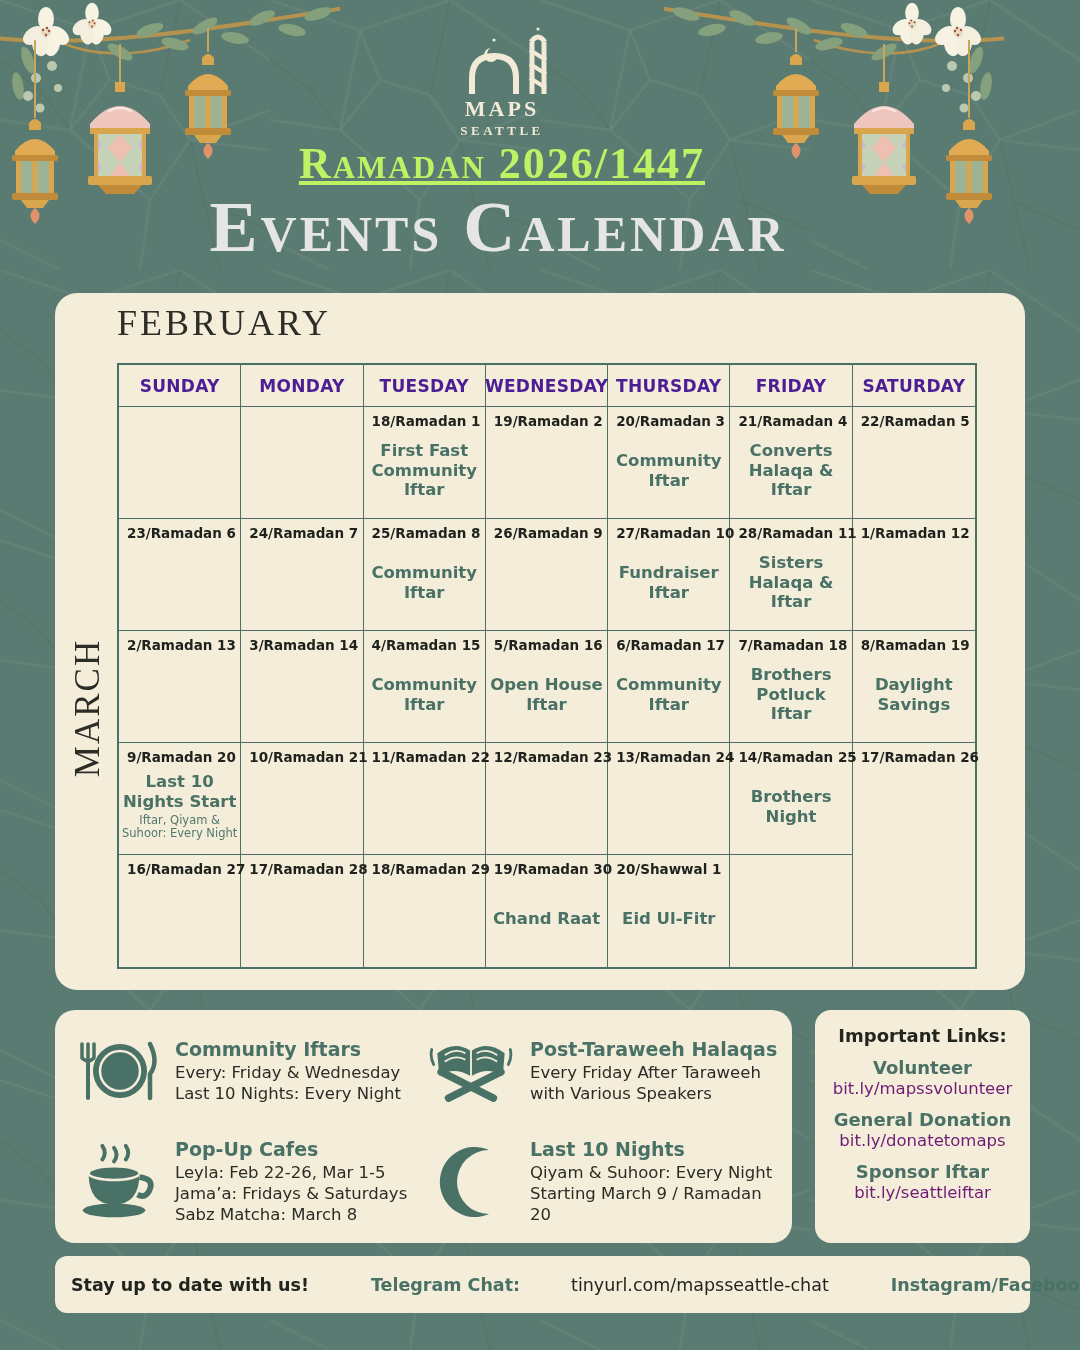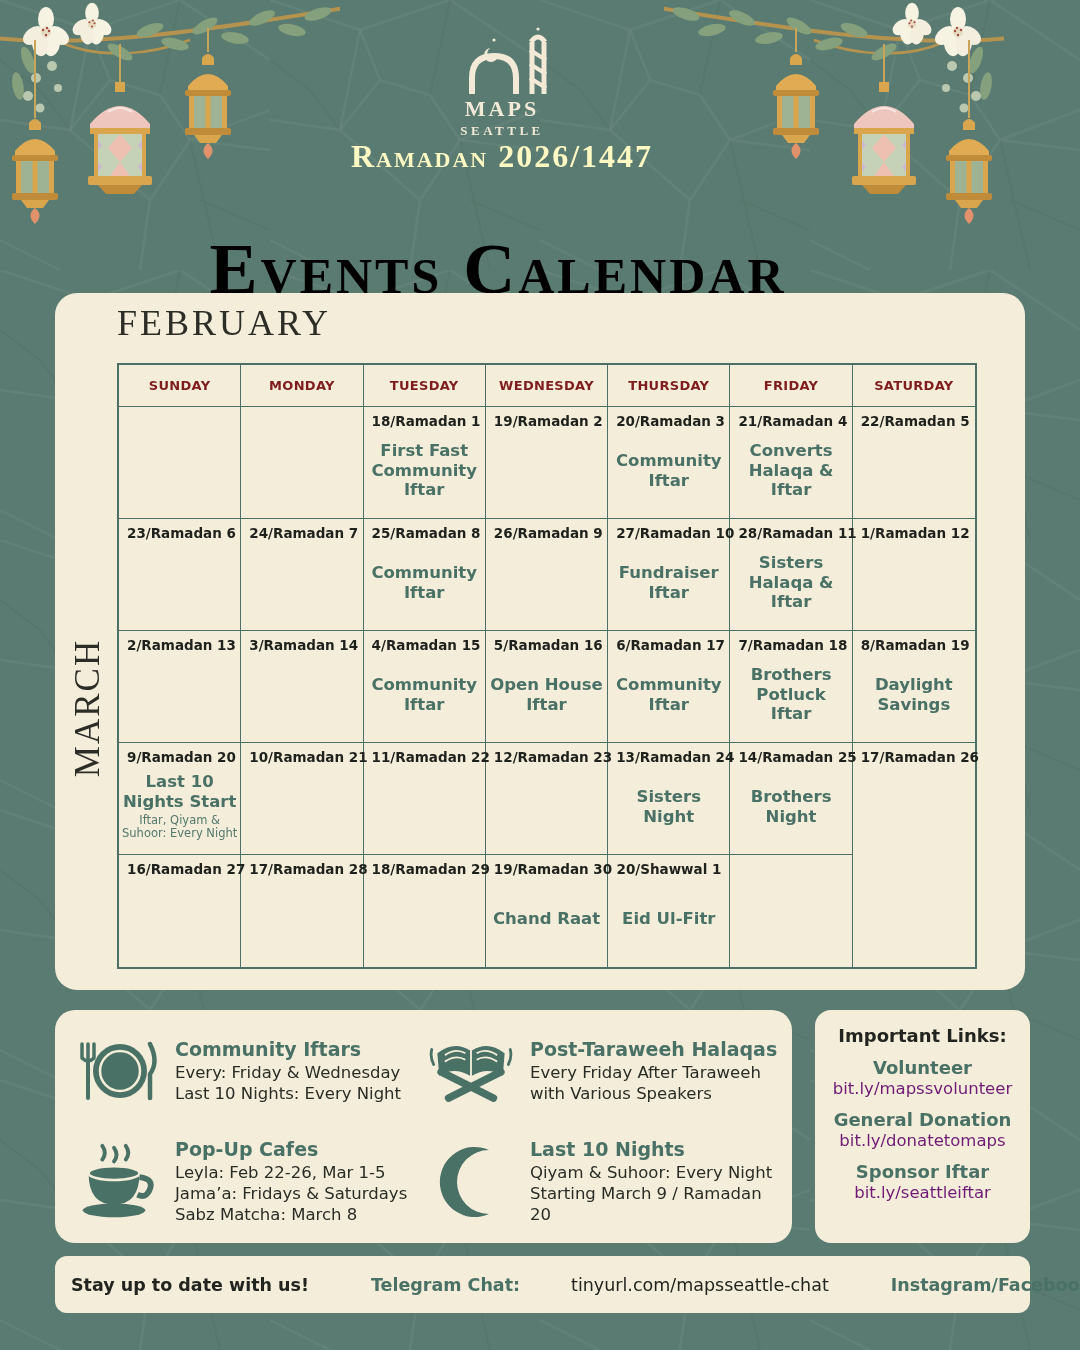--- a/index.html
+++ b/index.html
@@ -13,40 +13,40 @@
   .deco.right{right:0;transform:scaleX(-1);}
 
   
   .logo{position:absolute;left:0;right:0;top:26px;text-align:center;color:#f2ead6;}
   .logo svg{display:block;margin:0 auto;}
   .logo .l1{font-family:"Liberation Serif",serif;font-weight:700;font-size:22px;letter-spacing:3px;margin-top:-2px;}
   .logo .l2{font-family:"Liberation Serif",serif;font-weight:700;font-size:13px;letter-spacing:3.5px;margin-top:1px;}
 
   .title-small{position:absolute;left:0;right:0;top:138px;text-align:center;
     font-family:"Liberation Serif",serif;font-variant:small-caps;font-weight:700;
-    font-size:32px;letter-spacing:2px;color:#fef9c3;}
+    font-size:44px;letter-spacing:2px;color:#bef264;text-decoration:underline;}
   .title-large{position:absolute;left:0;right:8px;top:186px;text-align:center;
     font-family:"Liberation Serif",serif;font-variant:small-caps;font-weight:700;
-    font-size:72px;letter-spacing:3px;color:#000000;margin-top:42px;}
+    font-size:72px;letter-spacing:3px;color:#e5e5e5;}
 
   
   .panel{position:absolute;left:55px;top:293px;width:970px;height:697px;background:#f4edda;border-radius:22px;}
   .month-top{position:absolute;left:117px;top:302px;font-family:"Liberation Serif",serif;
     font-size:36px;letter-spacing:3px;color:#2c2d27;}
   .month-side{position:absolute;left:13px;top:688px;width:150px;height:40px;text-align:center;
     transform:rotate(-90deg);font-family:"Liberation Serif",serif;font-size:35px;letter-spacing:2px;color:#2c2d27;}
 
   .cal{position:absolute;left:117px;top:363px;width:856px;display:grid;
     grid-template-columns:repeat(7,1fr);grid-template-rows:42px repeat(5,112px);
     border:2px solid #4c7065;background:#f4edda;}
   .cal>div{border-right:1.5px solid #4c7065;border-bottom:1.5px solid #4c7065;min-width:0;}
   .cal>div:nth-child(7n){border-right:none;}
   .cal>div:nth-last-child(-n+7){border-bottom:none;}
   .day-header{display:flex;align-items:center;justify-content:center;
-    font-weight:700;font-size:13px;letter-spacing:.3px;color:#7f1d1d;}
+    font-weight:700;font-size:17px;letter-spacing:.3px;color:#4c1d95;}
   .cell{display:flex;flex-direction:column;}
   .cell .date{text-align:right;padding:6px 8px 0;font-weight:700;font-size:13.5px;color:#1e211c;white-space:nowrap;}
   .cell .eventwrap{flex:1;display:flex;flex-direction:column;justify-content:center;align-items:center;padding:2px 3px 8px;}
   .cell .event{font-weight:700;font-size:16.5px;line-height:1.2;color:#4a7166;text-align:center;max-width:114px;}
   .cell .note{font-weight:400;font-size:11.5px;line-height:1.18;color:#53796d;text-align:center;margin-top:2px;max-width:118px;}
 
   
   .infopanel{position:absolute;left:55px;top:1010px;width:737px;height:233px;background:#f4edda;border-radius:20px;
     display:grid;grid-template-columns:355px 1fr;grid-template-rows:1fr 1fr;padding:6px 6px 6px 12px;box-sizing:border-box;}
   .infoitem{display:flex;align-items:center;gap:16px;padding:4px 6px;}
@@ -349,23 +349,20 @@
       <div class="cell">
         <div class="date">11/Ramadan 22</div>
         <div class="eventwrap"></div>
       </div>
       <div class="cell">
         <div class="date">12/Ramadan 23</div>
         <div class="eventwrap"></div>
       </div>
       <div class="cell">
         <div class="date">13/Ramadan 24</div>
-        <div class="eventwrap">
-          <div class="event">Sisters Night</div>
-        </div>
       </div>
       <div class="cell">
         <div class="date">14/Ramadan 25</div>
         <div class="eventwrap">
           <div class="event">Brothers Night</div>
         </div>
       </div>
       <div class="cell">
         <div class="date">17/Ramadan 26</div>
         <div class="eventwrap"></div>

